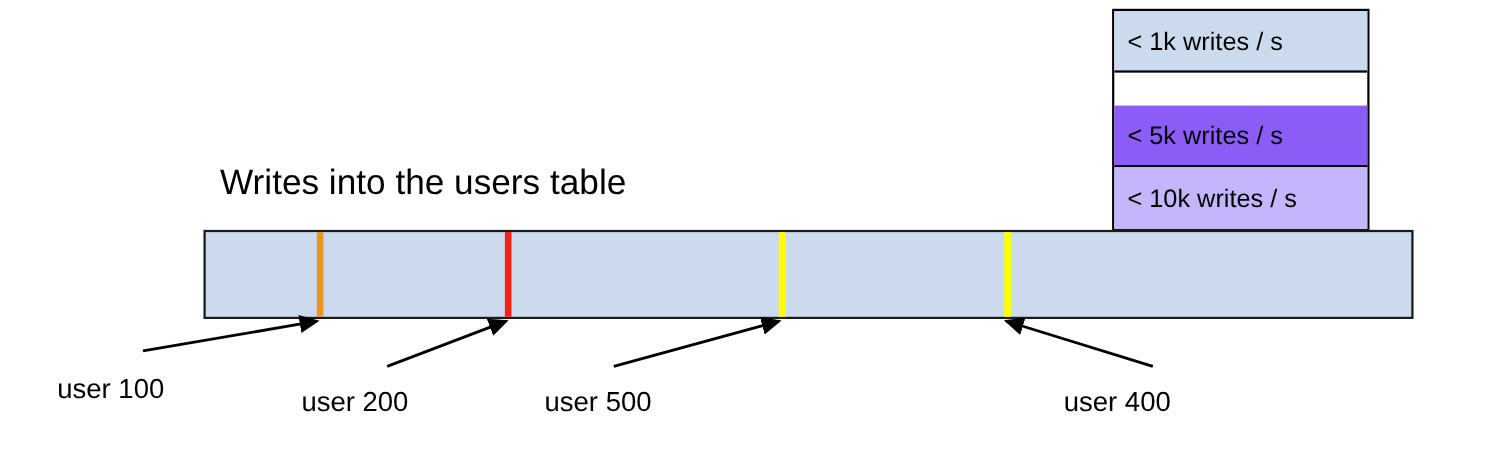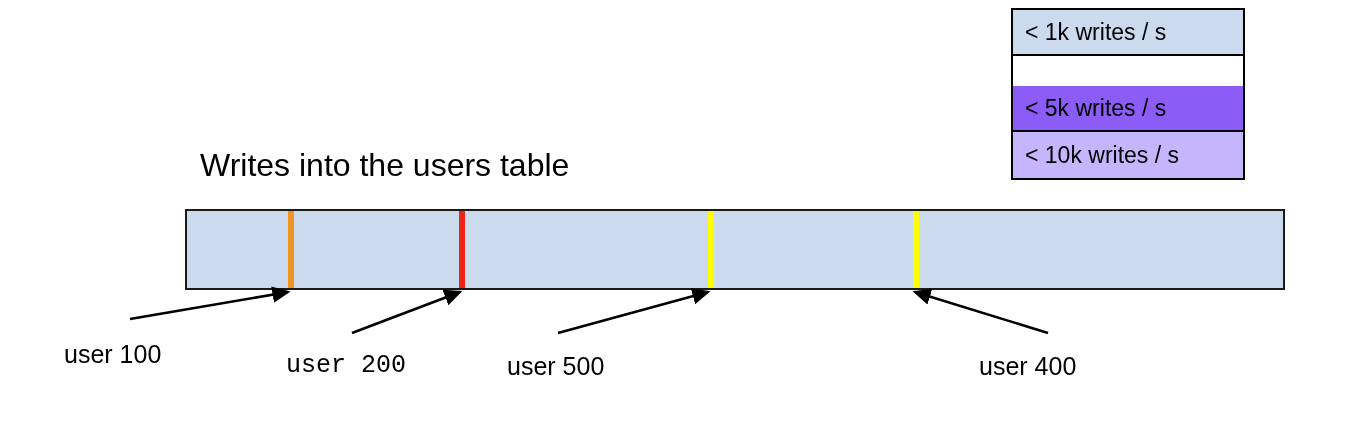--- a/index.html
+++ b/index.html
@@ -19,21 +19,21 @@
   
   #legend {
     position: absolute;
     left: 1011px;
     top: 8px;
     width: 234px;
     border: 2px solid #000000;
     box-sizing: border-box;
   }
   .legend-row {
-    height: 46px;
+    height: 56px;
     box-sizing: border-box;
     border-bottom: 2px solid #000000;
     display: flex;
     align-items: center;
     padding-left: 12px;
   }
   .legend-row:last-child { border-bottom: none; }
   .legend-label {
     font-size: 23px;
     line-height: 23px;
@@ -75,21 +75,20 @@
     top: 0;
     width: 1350px;
     height: 422px;
     pointer-events: none;
   }
   .user-label {
     position: absolute;
     font-size: 25px;
     line-height: 28px;
     white-space: nowrap;
-    margin-left: 12px;
   }
 </style>
 </head>
 <body>
 
 <div id="legend">
   <div class="legend-row" style="background: rgb(204, 218, 238);">
     <span class="legend-label">&lt; 1k writes / s</span>
   </div>
   <div class="legend-row" style="background: #8b5cf6; margin-top: 30px;">
@@ -115,15 +114,15 @@
       <path d="M0,0 L7,3.2 L0,6.4 z" fill="#000000"></path>
     </marker>
   </defs>
   <line stroke="#000000" stroke-width="2.6" marker-end="url(#arrowhead)" x1="130" y1="319" x2="288" y2="292"></line>
   <line stroke="#000000" stroke-width="2.6" marker-end="url(#arrowhead)" x1="352" y1="333" x2="460" y2="292"></line>
   <line stroke="#000000" stroke-width="2.6" marker-end="url(#arrowhead)" x1="558" y1="333" x2="708" y2="292"></line>
   <line stroke="#000000" stroke-width="2.6" marker-end="url(#arrowhead)" x1="1048" y1="333" x2="915" y2="292"></line>
 </svg>
 
 <div class="user-label" style="left: 52px; top: 340px;">user 100</div>
-<div class="user-label" style="left: 274px; top: 352px; font-family: Liberation Mono, monospace;">user 200</div>
+<div class="user-label" style="left: 274px; top: 352px;">user 200</div>
 <div class="user-label" style="left: 495px; top: 352px;">user 500</div>
 <div class="user-label" style="left: 967px; top: 352px;">user 400</div>
 
 </body></html>

